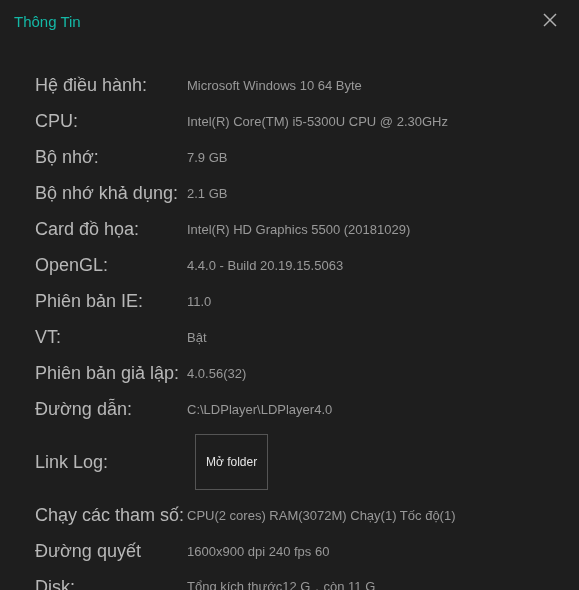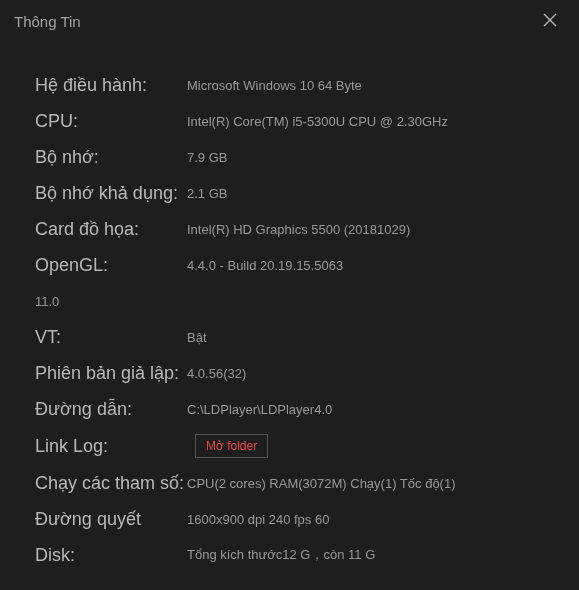--- a/index.html
+++ b/index.html
@@ -22,21 +22,21 @@
       flex-direction: column;
     }
     .titlebar {
       display: flex;
       justify-content: space-between;
       align-items: center;
       padding: 10px 14px;
       height: 42px;
     }
     .title {
-      color: #a3a3a3;
+      color: #14b8a6;
       font-size: 15px;
       font-weight: 400;
     }
     .close-btn {
       color: #b0b0b0;
       font-size: 18px;
       cursor: pointer;
       padding: 4px 8px;
       background: none;
       border: none;
@@ -68,23 +68,23 @@
       color: #999999;
       font-size: 13px;
       flex: 1;
       overflow: hidden;
       text-overflow: ellipsis;
       white-space: nowrap;
     }
     .open-folder-btn {
       background: transparent;
       border: 1px solid #555;
-      color: #ef4444;
+      color: #e5e5e5;
       font-size: 12px;
-      padding: 4px 10px;
+      padding: 20px 10px;
       cursor: pointer;
       margin-left: 8px;
       flex-shrink: 0;
     }
   </style>
 </head>
 <body>
 
 <div class="window">
   <div class="titlebar">
@@ -116,20 +116,21 @@
     </div>
     <div class="row">
       <div class="label">Card đồ họa:</div>
       <div class="value">Intel(R) HD Graphics 5500 (20181029)</div>
     </div>
     <div class="row">
       <div class="label">OpenGL:</div>
       <div class="value">4.4.0 - Build 20.19.15.5063</div>
     </div>
     <div class="row">
+      <div class="label">Phiên bản IE:</div>
       <div class="value">11.0</div>
     </div>
     <div class="row">
       <div class="label">VT:</div>
       <div class="value">Bật</div>
     </div>
     <div class="row">
       <div class="label">Phiên bản giả lập:</div>
       <div class="value">4.0.56(32)</div>
     </div>

